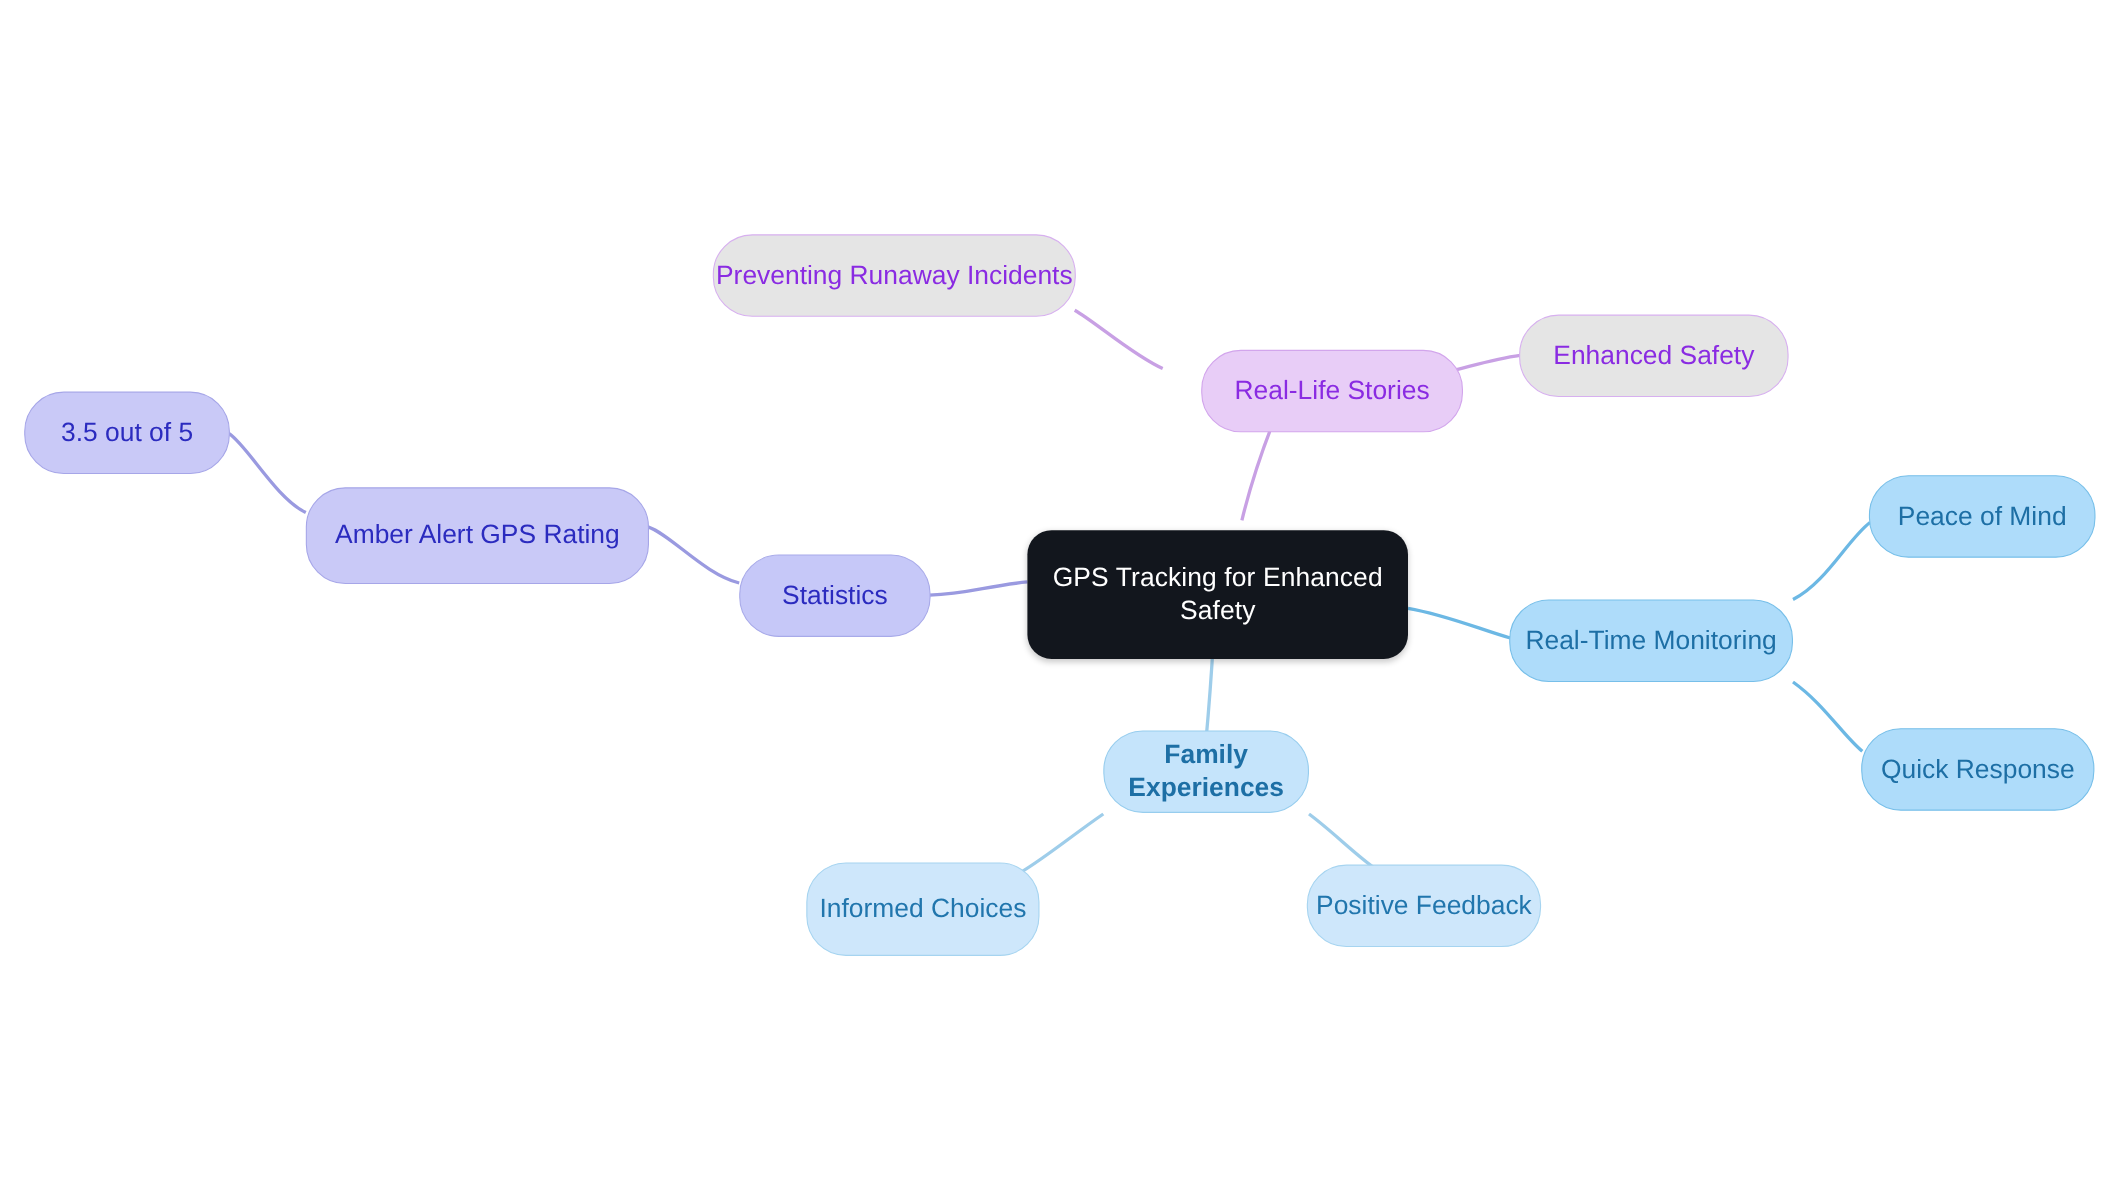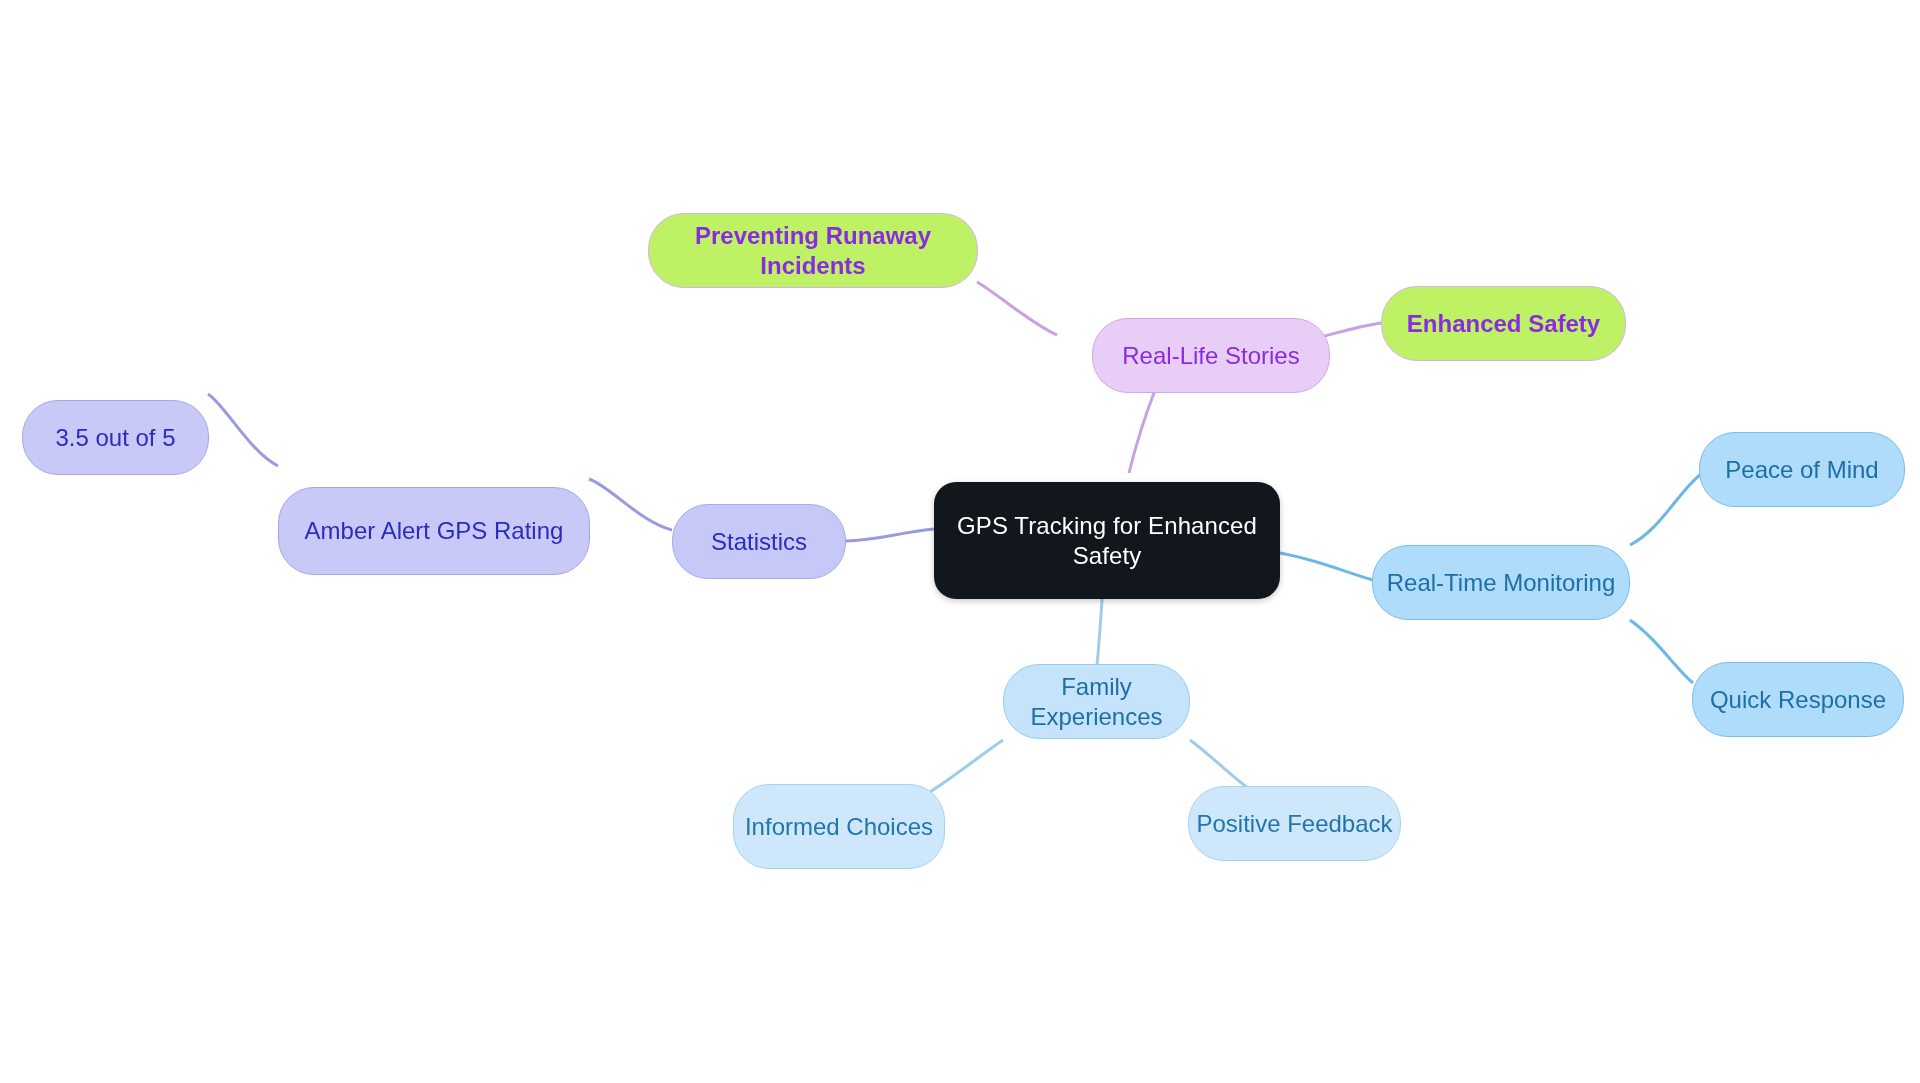--- a/index.html
+++ b/index.html
@@ -51,52 +51,51 @@
     font-size: 24px;
     letter-spacing: 0.1px;
     box-shadow: 0 2px 6px rgba(0,0,0,0.22);
     padding: 0 18px;
   }
   .node-lavender {
     background: #c9c9f7;
     border-color: #a6a6e8;
     color: #2b2bbf;
     font-size: 24px;
-    margin-top: 44px;
   }
   .node-lavender-light {
     background: #c6c8f8;
     border-color: #a8aae9;
     color: #2b2bbf;
     font-size: 24px;
   }
   .node-violet {
     background: #e8cdf7;
     border-color: #d2a5ec;
     color: #8a2be2;
     font-size: 24px;
   }
   .node-violet-pale {
-    background: #bef264;
+    background: #e5e5e5;
     border-color: #d7b0ef;
     color: #8a2be2;
     font-size: 24px;
-    font-weight: bold;
   }
   .node-blue {
     background: #aedcfa;
     border-color: #77bfe9;
     color: #1d6fa5;
     font-size: 24px;
   }
   .node-blue-light {
     background: #c5e4fb;
     border-color: #97cdee;
     color: #1d6fa5;
     font-size: 24px;
+    font-weight: bold;
   }
   .node-blue-pale {
     background: #cee7fb;
     border-color: #a6d4f0;
     color: #2176ad;
     font-size: 24px;
   }
 </style>
 </head>
 <body>

